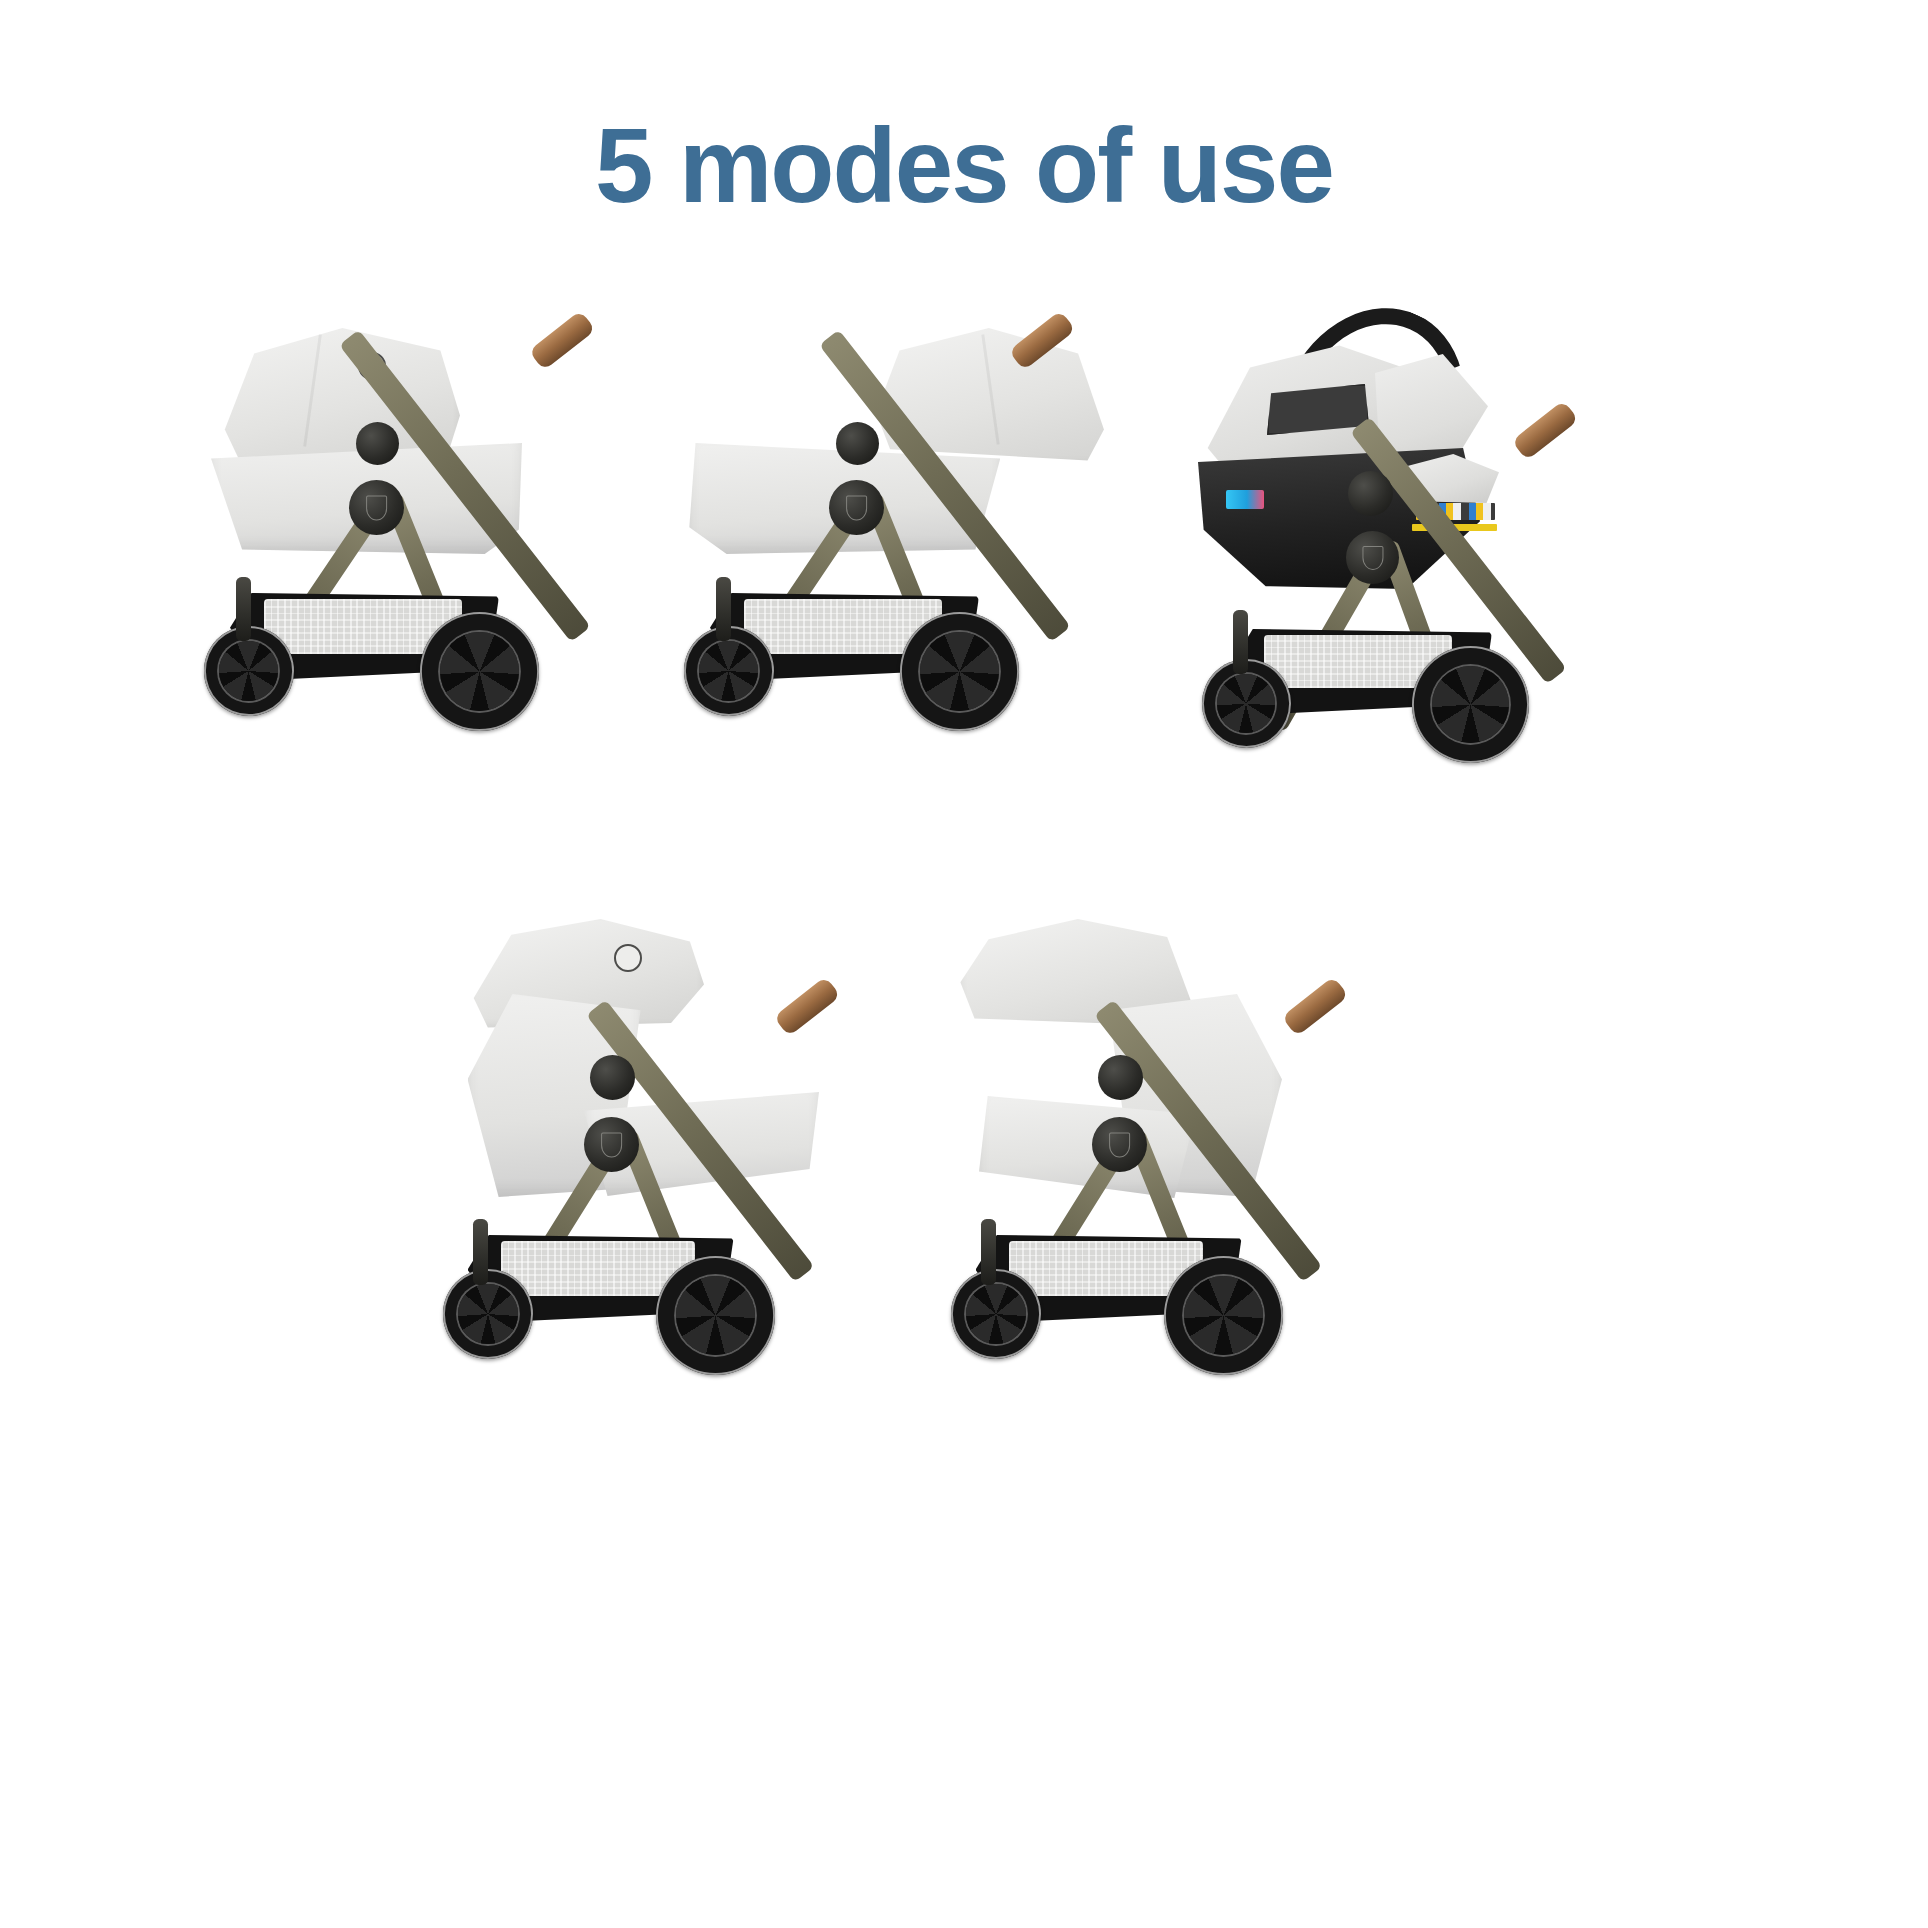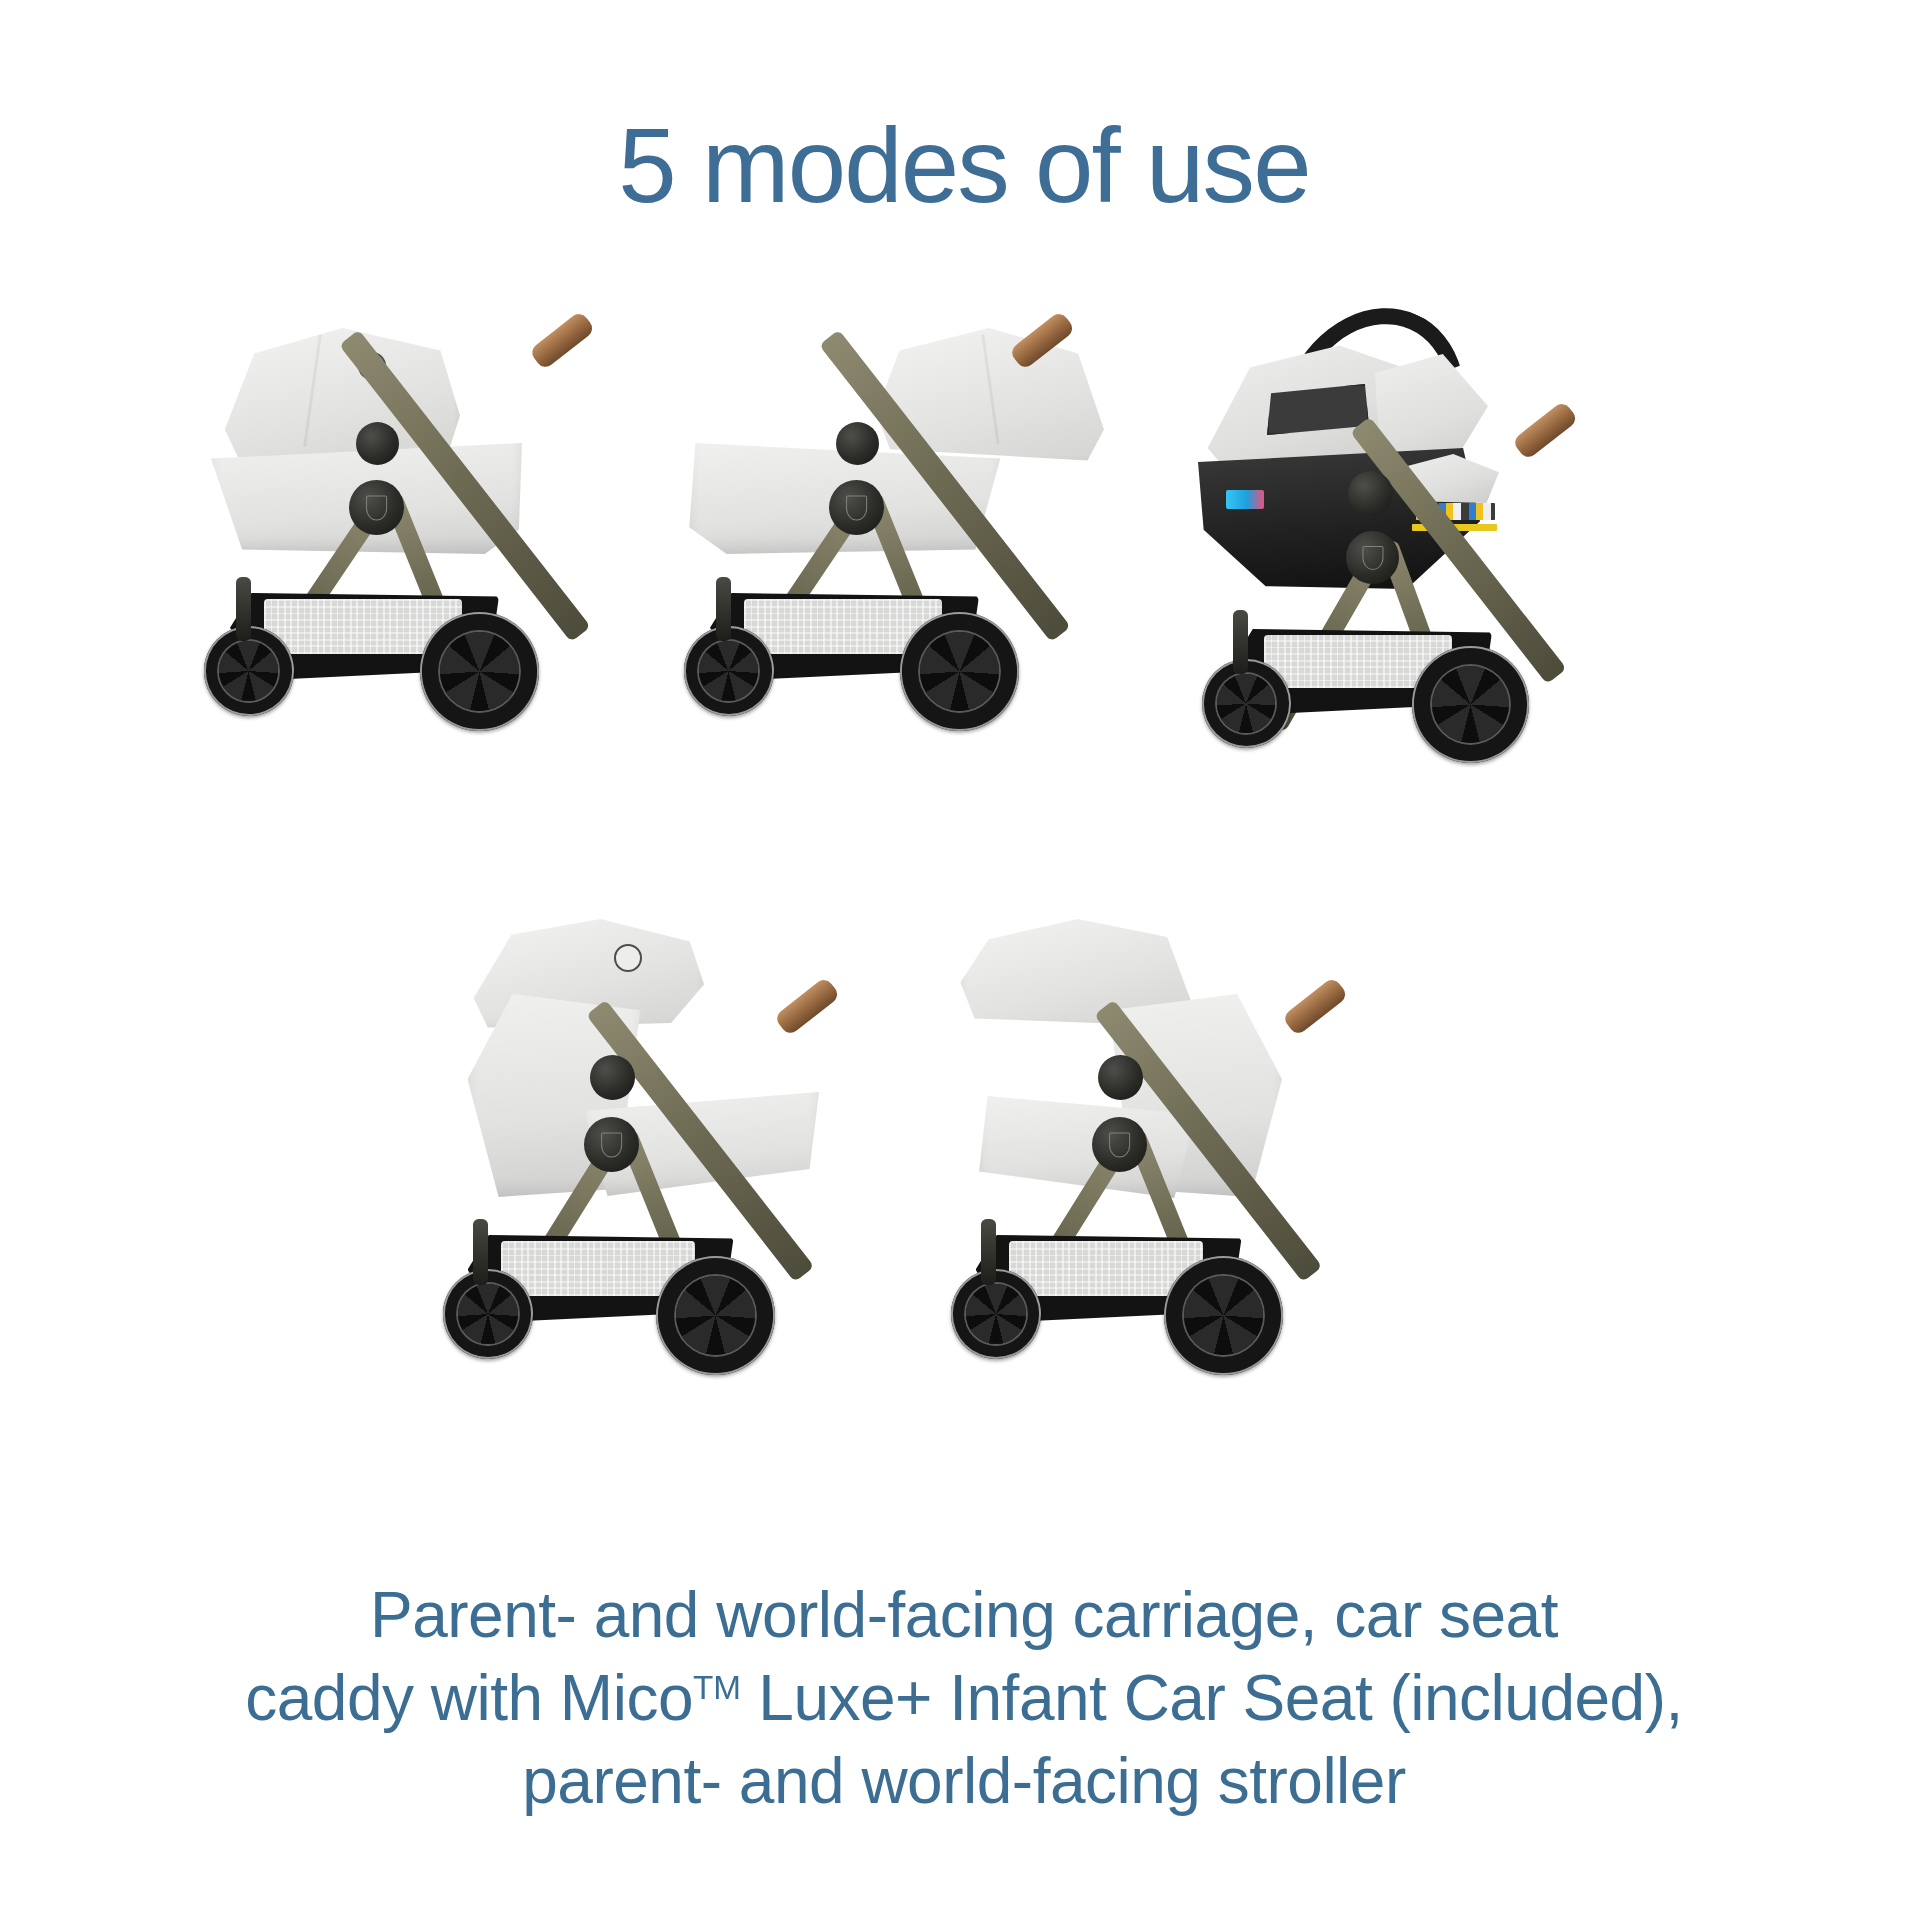--- a/index.html
+++ b/index.html
@@ -16,21 +16,21 @@
     width: 1928px; height: 1928px;
     background: #ffffff;
   }
 
   
   .title {
     position: absolute;
     top: 111px; left: 0; width: 1928px;
     text-align: center;
     font-size: 105px;
-    font-weight: 400;
+    font-weight: 700;
     letter-spacing: -1.9px;
     color: #3E6E95;
     line-height: 1.05;
     white-space: nowrap;
   }
 
   
   .grid-row { position: absolute; left: 0; width: 1928px; }
   .row-top    { top: 311px;  height: 574px; }
   .row-bottom { top: 904px;  height: 584px; }
@@ -367,20 +367,15 @@
         <div class="basket" style="left:24.5px;top:331px;width:266px;height:87px;
                     clip-path:polygon(8% 0%,100% 4%,96% 88%,14% 100%,0% 40%);"></div>
         <div class="basket-mesh" style="left:58px;top:337px;width:194px;height:55px;"></div>
         <div class="wheel wheel-small" style="left:0px;top:365px;width:90px;height:90px;"></div>
         <div class="wheel" style="left:213px;top:352px;width:119px;height:119px;"></div>
         <div class="tube-dark" style="left:30px;top:315px;width:15px;height:66px;"></div>
       </div>
     </div>
   </div>
 
-  <div class="caption">
-    <span class="ln">Parent- and world-facing carriage, car seat</span>
-    <span class="ln"><span>caddy with Mico</span><span class="tm">TM</span><span> Luxe+ Infant Car Seat (included),</span></span>
-    <span class="ln">parent- and world-facing stroller</span>
-  </div>
 
 </div>
 
 
 </body></html>

